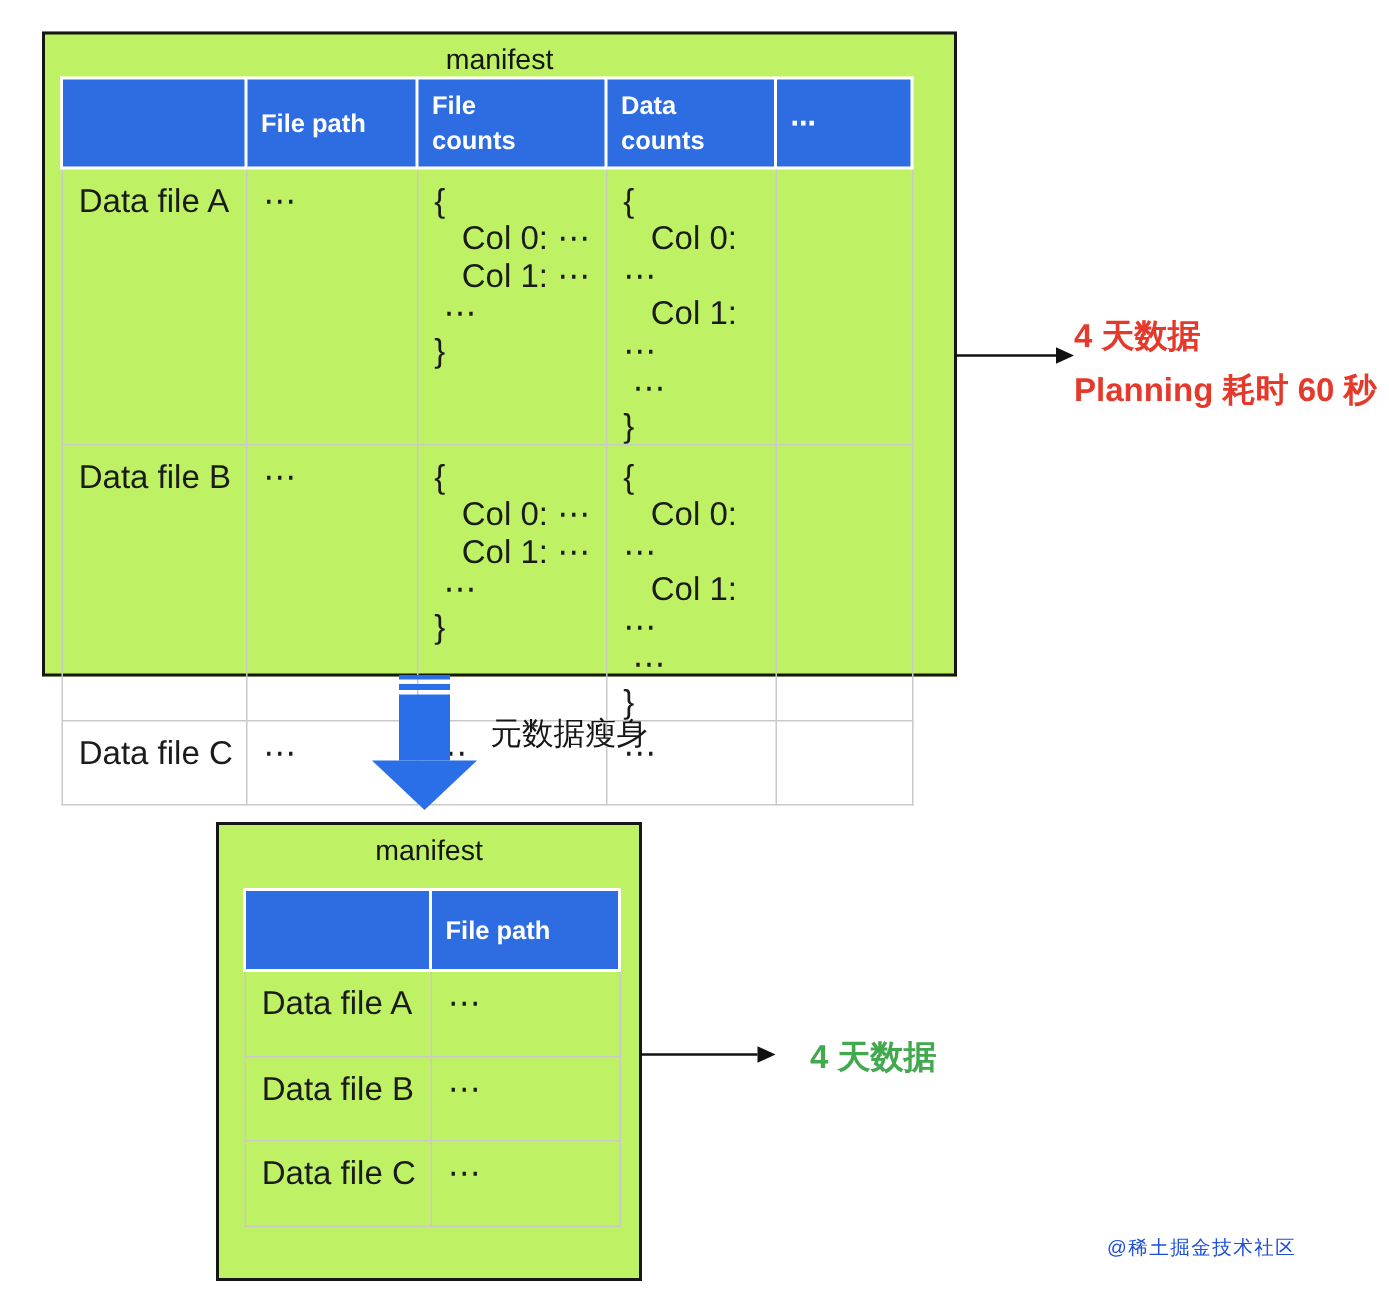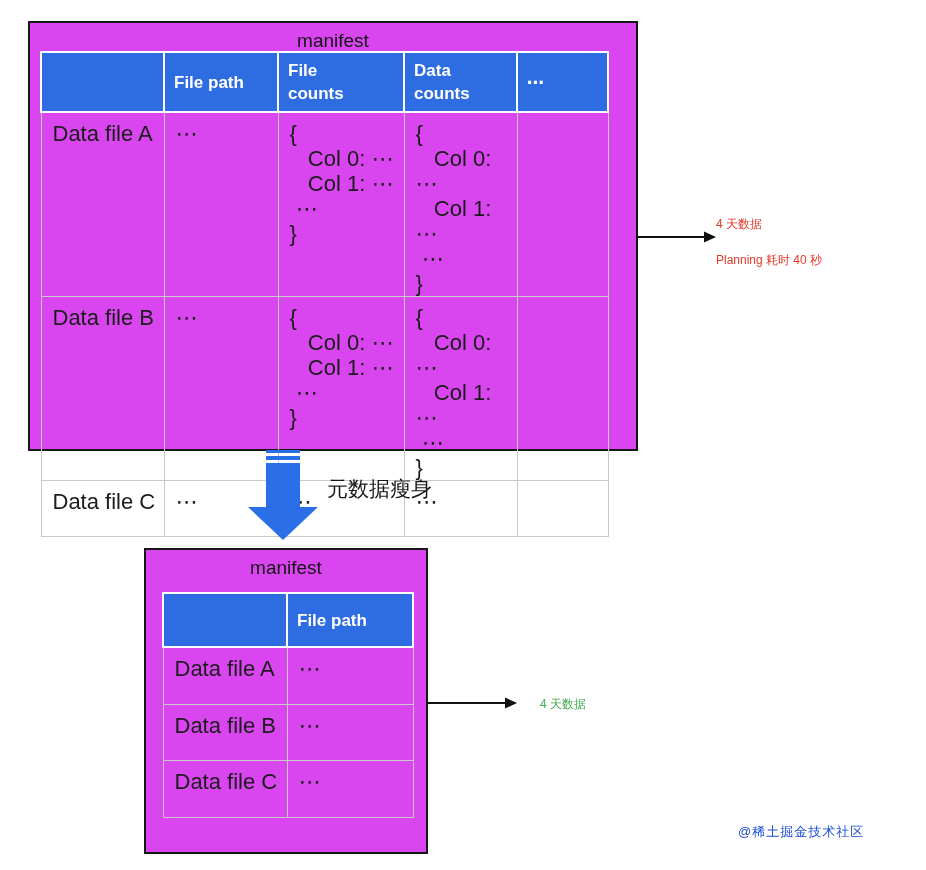--- a/index.html
+++ b/index.html
@@ -2,21 +2,21 @@
 <html><head>
 <meta charset="utf-8">
 <style>
   html, body { margin:0; padding:0; }
   body {
     width:926px; height:870px; position:relative; background:#ffffff;
     font-family:"Liberation Sans","DejaVu Sans",sans-serif;
     overflow:hidden;
   }
   .frame {
-    position:absolute; background:#d946ef; border:2.5px solid #161616;
+    position:absolute; background:#bef264; border:2.5px solid #161616;
     box-sizing:border-box;
   }
   .frame-before { left:28px; top:21px; width:610px; height:430px; }
   .frame-after  { left:144px; top:548px; width:284px; height:306px; }
   .box-title {
     position:absolute; left:0; right:0; top:7px; text-align:center;
     font-size:19px; color:#141414;
   }
   table.meta { position:absolute; border-collapse:collapse; table-layout:fixed; }
   .meta-before { left:10px; top:28px; }
@@ -24,21 +24,21 @@
   .meta th {
     background:#2E6CE2; border:2px solid #ffffff; color:#ffffff;
     font-size:17px; font-weight:bold; text-align:left; vertical-align:middle;
     padding:4px 9px; line-height:23px; white-space:pre-line;
   }
   .meta td {
     border:1.5px solid #C9C9C9; font-size:22px; color:#1b1b1b;
     vertical-align:top; text-align:left; padding:8px 8px 0 11px;
     white-space:pre-wrap; line-height:25px; overflow:hidden;
   }
-  .annotation { position:absolute; font-size:12px; font-weight:400; }
+  .annotation { position:absolute; font-size:22px; font-weight:700; }
   .annotation-before { left:716px; top:206px; line-height:36px; color:#E5392B; }
   .annotation-after  { left:540px; top:686px; line-height:37px; color:#43A94F; }
   .transform-label {
     position:absolute; left:327px; top:475px; font-size:21px; color:#161616;
   }
   .watermark {
     position:absolute; left:738px; top:823px; font-size:13px; color:#1d4ed8;
     letter-spacing:1px;
   }
   .arrow-svg { position:absolute; display:block; }
@@ -109,21 +109,21 @@
       </table>
   </div>
 
   <svg class="arrow-svg" style="left:637px; top:228px;" width="80" height="18">
     <line x1="0" y1="9" x2="67" y2="9" stroke="#111" stroke-width="1.8"></line>
     <polygon points="67,3.5 67,14.5 79,9" fill="#111"></polygon>
   </svg>
 
   <div class="annotation annotation-before">
     <div>4 天数据</div>
-    <div>Planning 耗时 40 秒</div>
+    <div>Planning 耗时 60 秒</div>
   </div>
 
   <svg class="arrow-svg" style="left:246px; top:449px;" width="74" height="92">
     <rect x="20" y="1" width="34" height="3" fill="#2B6FE8"></rect>
     <rect x="20" y="7" width="34" height="4" fill="#2B6FE8"></rect>
     <rect x="20" y="14" width="34" height="44" fill="#2B6FE8"></rect>
     <polygon points="2,58 72,58 37,91" fill="#2B6FE8"></polygon>
   </svg>
 
   <div class="transform-label">元数据瘦身</div>

